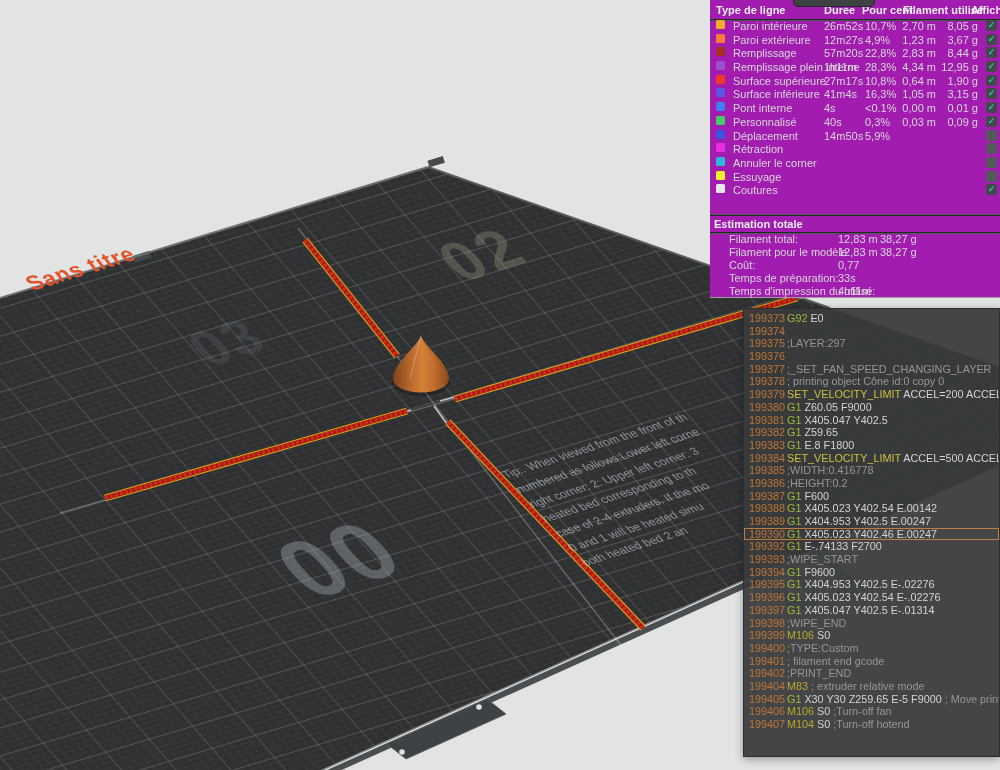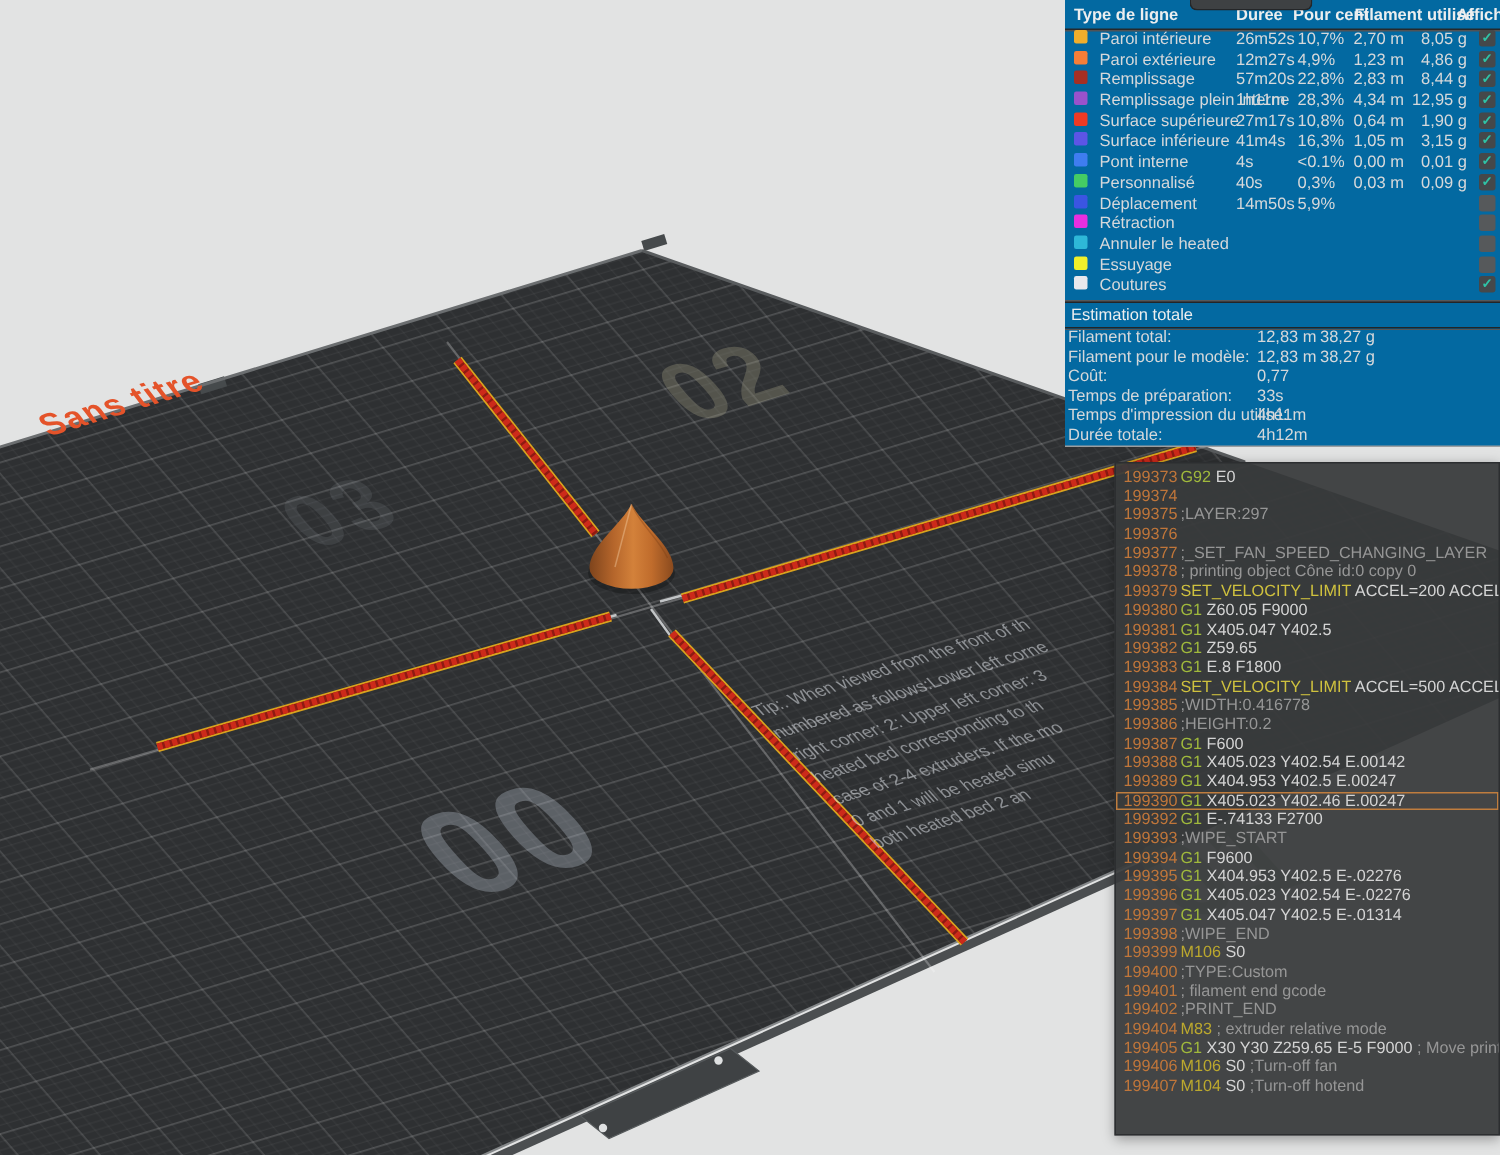--- a/index.html
+++ b/index.html
@@ -19,41 +19,41 @@
   .q01{left:740px;top:560px;font-size:80px;color:rgba(130,168,124,.62);}
   .q02{left:426px;top:242px;font-size:60px;color:rgba(172,168,138,.30);}
   .q03{left:176px;top:330px;font-size:54px;color:rgba(200,206,212,.10);}
 
   .tip{position:absolute;left:497px;top:468px;font-size:11.5px;line-height:18px;
     color:rgba(226,231,236,.52);white-space:pre;transform-origin:0 0;
     transform:rotate(-18deg) skewX(24deg);}
 
   
   .legend-panel{position:absolute;left:710px;top:0;width:290px;height:297px;
-    background:#0369a1;border-bottom:1px solid #9c9ea0;color:#d6d8da;font-size:11px;overflow:hidden;}
+    background:#a21caf;border-bottom:1px solid #9c9ea0;color:#d6d8da;font-size:11px;overflow:hidden;}
   .legend-tab{position:absolute;left:793px;top:0;width:80px;height:6px;background:#3e4143;
     border:1px solid #242628;border-top:none;border-radius:0 0 5px 5px;z-index:5;}
   .lt-header{position:relative;height:19px;border-bottom:1px solid #26282a;box-shadow:0 1px 0 #505356;}
   .lt-header span{position:absolute;top:4px;font-weight:bold;color:#eceeef;}
   .lh-type{left:6px}.lh-dur{left:114px}.lh-pct{left:152px}.lh-fil{left:193px}.lh-show{left:261px}
   .lt-row{position:relative;height:13.7px;line-height:13.7px;}
   .lt-row span{position:absolute;top:0;}
   .sw{left:6px;top:3px;width:9px;height:9px;border-radius:1.5px;}
   .lt-label{left:23px}.lt-dur{left:114px}.lt-pct{left:155px}
   .lt-m{left:176px;width:50px;text-align:right}.lt-g{left:227px;width:41px;text-align:right}
   .cb{left:276px;top:1.5px;width:11px;height:11px;background:#56595b;border-radius:2px;
       text-align:center;line-height:11px;font-size:9px;color:transparent;font-weight:bold;}
   .cb.on{background:#45484a;color:#2fc3a6;}
 
-  .tt-head{position:relative;height:16px;line-height:16px;margin-top:3px;padding-left:4px;
-    font-weight:normal;color:#eceeef;border-top:1px solid #232527;border-bottom:1px solid #232527;
+  .tt-head{position:relative;height:16px;line-height:16px;margin-top:17px;padding-left:4px;
+    font-weight:bold;color:#eceeef;border-top:1px solid #232527;border-bottom:1px solid #232527;
     box-shadow:0 -1px 0 #54575a, 0 1px 0 #54575a;}
   .tt-row{position:relative;height:13px;line-height:13px;}
   .tt-row span{position:absolute;top:0;}
-  .tt-label{left:2px}.tt-v1{left:128px}.tt-v2{left:170px}
+  .tt-label{left:19px}.tt-v1{left:128px}.tt-v2{left:170px}
 
   
   .gcode-panel{position:absolute;left:743px;top:308px;width:257px;height:449px;
     background:rgba(56,58,60,.94);border:1px solid #2c2e30;box-sizing:border-box;
     box-shadow:0 2px 8px rgba(0,0,0,.35);overflow:hidden;padding-top:3px;
     font-size:10.8px;color:#d4d4d4;}
   .g-row{height:12.7px;line-height:12.7px;white-space:pre;padding-left:5px;box-sizing:border-box;}
   .g-row.current{box-shadow:inset 0 0 0 1px #bf7d3e;}
   .g-num{display:inline-block;width:38px;color:#c0763a;}
   .tk-g{color:#a0b93c}.tk-m{color:#bba82e}.tk-s{color:#cfc13e}.tk-p{color:#d4d4d4}.tk-c{color:#969696}
@@ -181,21 +181,21 @@
           <span class="lt-m">2,70 m</span>
           <span class="lt-g">8,05 g</span>
           <span class="cb on">✓</span>
         </div>
         <div class="lt-row">
           <span class="sw" style="background: rgb(244, 126, 56);"></span>
           <span class="lt-label">Paroi extérieure</span>
           <span class="lt-dur">12m27s</span>
           <span class="lt-pct">4,9%</span>
           <span class="lt-m">1,23 m</span>
-          <span class="lt-g">4,86 g</span>
+          <span class="lt-g">3,67 g</span>
           <span class="cb on">✓</span>
         </div>
         <div class="lt-row">
           <span class="sw" style="background: rgb(165, 47, 36);"></span>
           <span class="lt-label">Remplissage</span>
           <span class="lt-dur">57m20s</span>
           <span class="lt-pct">22,8%</span>
           <span class="lt-m">2,83 m</span>
           <span class="lt-g">8,44 g</span>
           <span class="cb on">✓</span>
@@ -258,21 +258,21 @@
           <span class="sw" style="background: rgb(232, 46, 224);"></span>
           <span class="lt-label">Rétraction</span>
           <span class="lt-dur"></span>
           <span class="lt-pct"></span>
           <span class="lt-m"></span>
           <span class="lt-g"></span>
           <span class="cb"></span>
         </div>
         <div class="lt-row">
           <span class="sw" style="background: rgb(46, 184, 216);"></span>
-          <span class="lt-label">Annuler le heated</span>
+          <span class="lt-label">Annuler le corner</span>
           <span class="lt-dur"></span>
           <span class="lt-pct"></span>
           <span class="lt-m"></span>
           <span class="lt-g"></span>
           <span class="cb"></span>
         </div>
         <div class="lt-row">
           <span class="sw" style="background: rgb(240, 240, 42);"></span>
           <span class="lt-label">Essuyage</span>
           <span class="lt-dur"></span>

